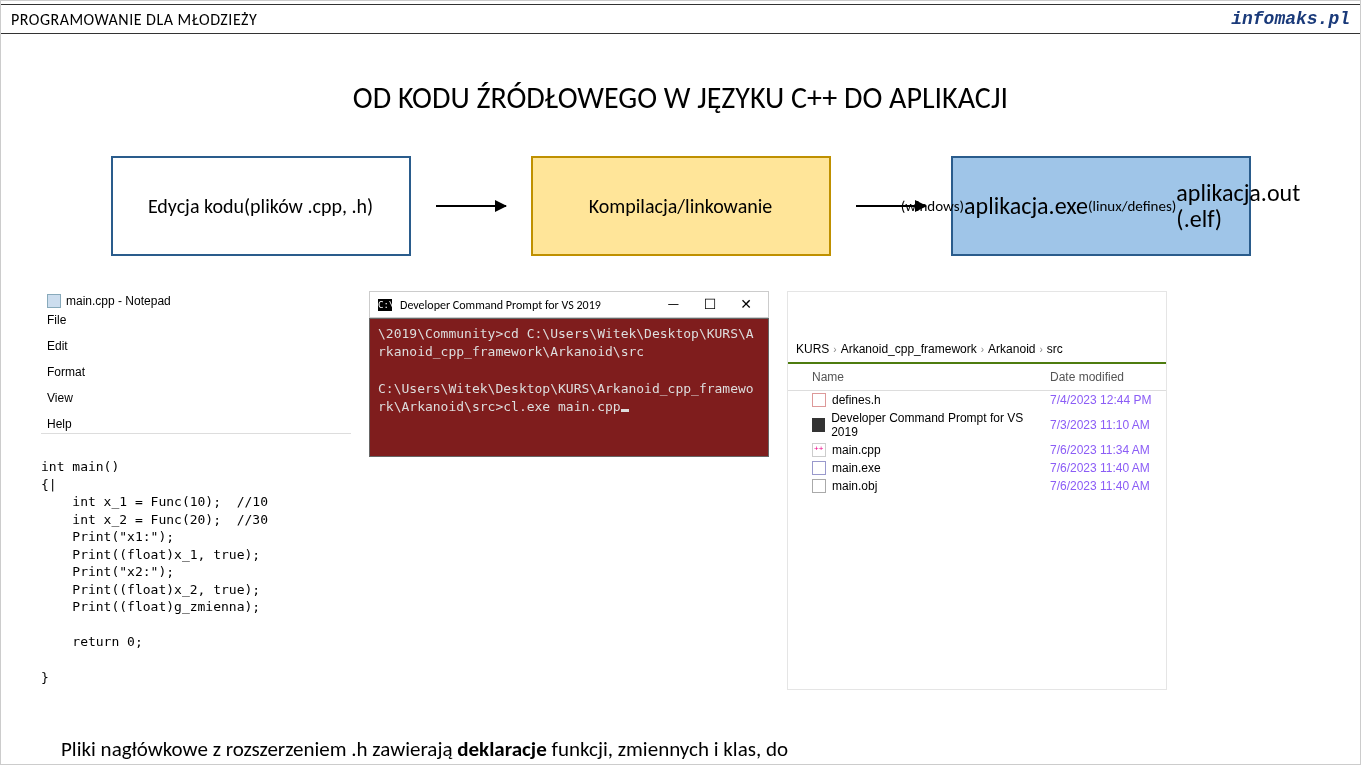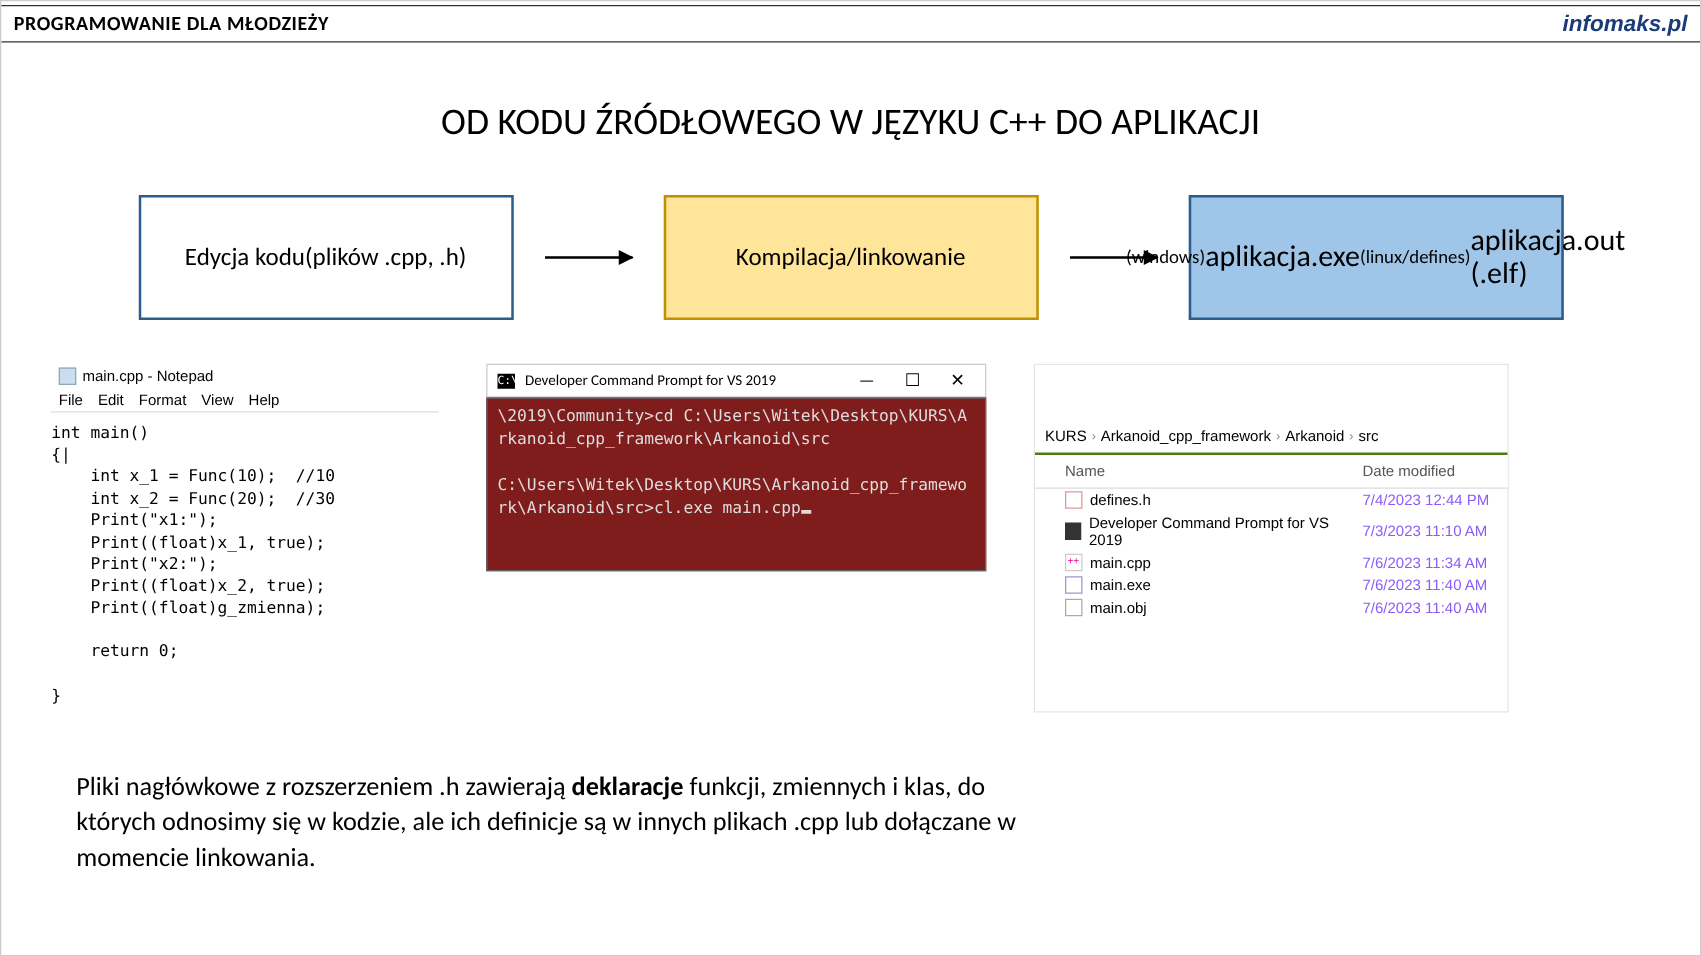--- a/index.html
+++ b/index.html
@@ -15,22 +15,22 @@
   .header-bar {
     height: 30px;
     border-top: 1px solid #333;
     border-bottom: 1px solid #333;
     display: flex;
     justify-content: space-between;
     align-items: center;
     padding: 0 10px;
     margin-top: 3px;
   }
-  .header-left { font-weight: bold; font-size: 16px; letter-spacing: 0.5px; }
-  .header-right { font-style: italic; font-weight: bold; color: #1a3a7a; font-size: 18px; font-family: Liberation Sans, sans-serif; margin-left: 37px; }
+  .header-left { font-weight: normal; font-size: 16px; letter-spacing: 0.5px; }
+  .header-right { font-style: italic; font-weight: bold; color: #1a3a7a; font-size: 18px; font-family: Liberation Mono, monospace; margin-left: 37px; }
   .title { text-align: center; font-size: 30px; margin-top: 45px; }
   .flow-row {
     display: flex;
     align-items: center;
     justify-content: center;
     gap: 25px;
     margin-top: 40px;
   }
   .box {
     width: 300px;
@@ -57,33 +57,33 @@
     content: '';
     position: absolute;
     right: -1px;
     top: -5px;
     border-left: 12px solid #000;
     border-top: 6px solid transparent;
     border-bottom: 6px solid transparent;
   }
   .screens-row {
     display: flex;
-    gap: 38px;
+    gap: 18px;
     margin-top: 35px;
     padding: 0 40px;
   }
   
   .notepad {
     width: 310px;
     font-family: "Segoe UI", Arial, sans-serif;
     font-size: 12px;
   }
   .notepad-title { display: flex; align-items: center; gap: 5px; padding: 3px 6px; }
   .notepad-icon { width: 14px; height: 14px; background: #cde; border: 1px solid #8ab; }
-  .notepad-menu { display: flex; gap: 12px; padding: 2px 6px; border-bottom: 1px solid #ddd; margin-bottom: 4px;}
+  .notepad-menu { display: flex; gap: 12px; padding: 2px 6px; border-bottom: 1px solid #ddd; margin-bottom: 20px; flex-direction: column;}
   .notepad-code { font-family: Consolas, monospace; font-size: 13px; white-space: pre; padding: 4px 0; line-height: 1.35; }
   
   .terminal-wrap { width: 400px; }
   .terminal-title {
     background: #fff;
     display: flex;
     align-items: center;
     gap: 8px;
     padding: 4px 8px;
     font-size: 12px;

